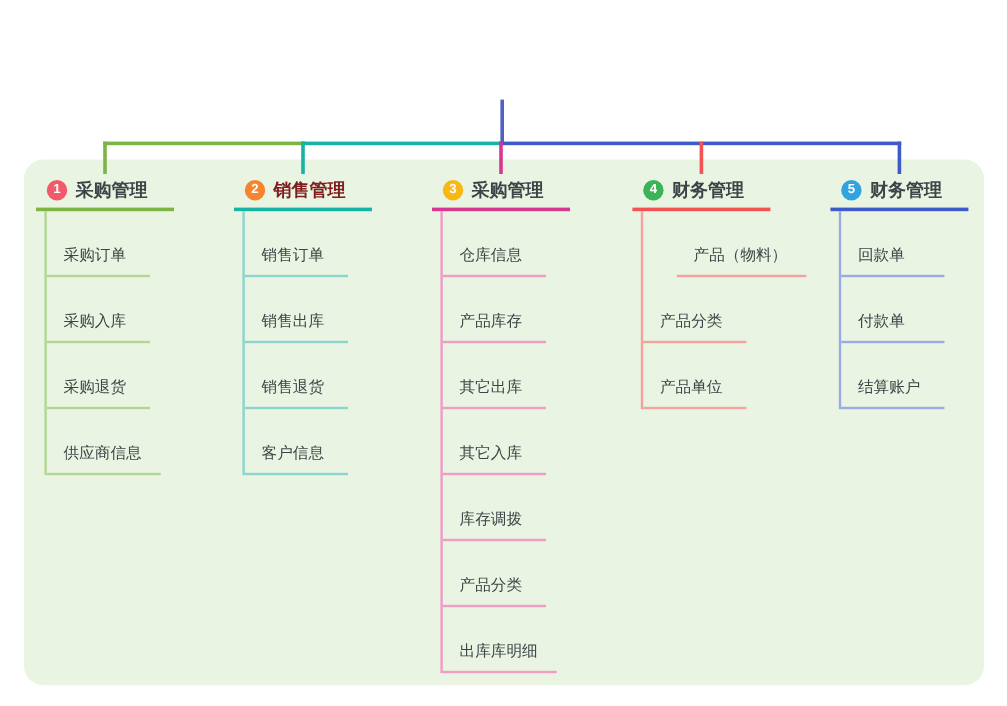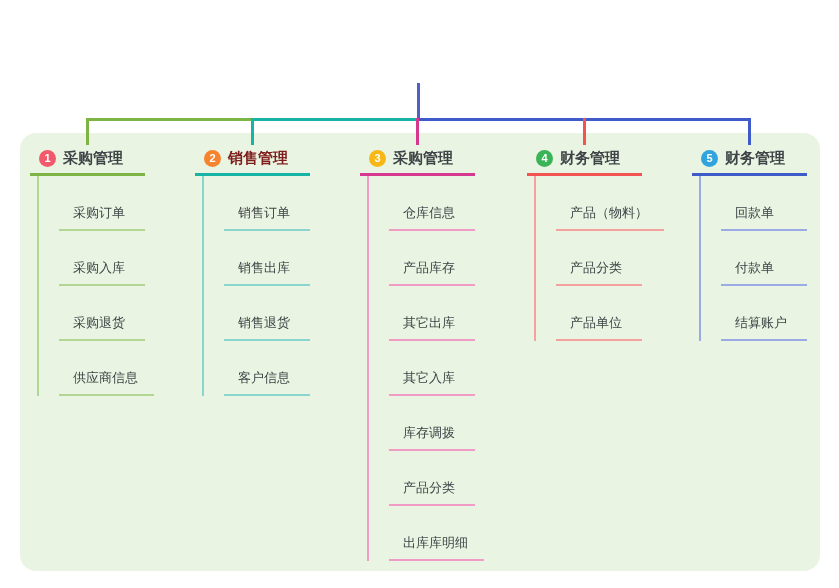--- a/index.html
+++ b/index.html
@@ -29,21 +29,21 @@
     border-bottom:3px solid; display:flex; align-items:center; gap:7px;
     cursor:pointer;
   }
   .badge {
     width:17px; height:17px; border-radius:50%; flex:0 0 17px;
     color:#fff; font-size:11px; font-weight:bold;
     display:flex; align-items:center; justify-content:center; line-height:1;
   }
   .branch-label { font-size:15px; font-weight:600; }
   .children {
-    list-style:none; margin-left:7px; border-left:2px solid;padding-left:20px;
+    list-style:none; margin-left:7px; border-left:2px solid;
   }
   .children li {
     height:55px; min-width:86px; width:fit-content;
     padding:0 16px 7px 14px; border-bottom:2px solid;
     display:flex; align-items:flex-end; white-space:nowrap;
     cursor:pointer;
   }
   .children li span { font-size:13px; }
 </style>
 </head>
@@ -129,21 +129,21 @@
           <span style="color: rgb(63, 67, 71);">出库库明细</span>
         </li>
       </ul>
     </div>
     <div class="branch" style="left: 527px;">
       <div class="branch-header" style="border-bottom-color: rgb(241, 84, 83);">
         <span class="badge" style="background: rgb(59, 180, 87);">4</span>
         <span class="branch-label" style="color: rgb(63, 67, 71);">财务管理</span>
       </div>
       <ul class="children" style="border-left-color: rgb(245, 162, 158);">
-        <li style="border-bottom-color: rgb(245, 162, 158);">
+        <li style="border-bottom-color: rgb(245, 162, 158); margin-left: 28px;">
           <span style="color: rgb(63, 67, 71);">产品（物料）</span>
         </li>
         <li style="border-bottom-color: rgb(245, 162, 158);">
           <span style="color: rgb(63, 67, 71);">产品分类</span>
         </li>
         <li style="border-bottom-color: rgb(245, 162, 158);">
           <span style="color: rgb(63, 67, 71);">产品单位</span>
         </li>
       </ul>
     </div>

